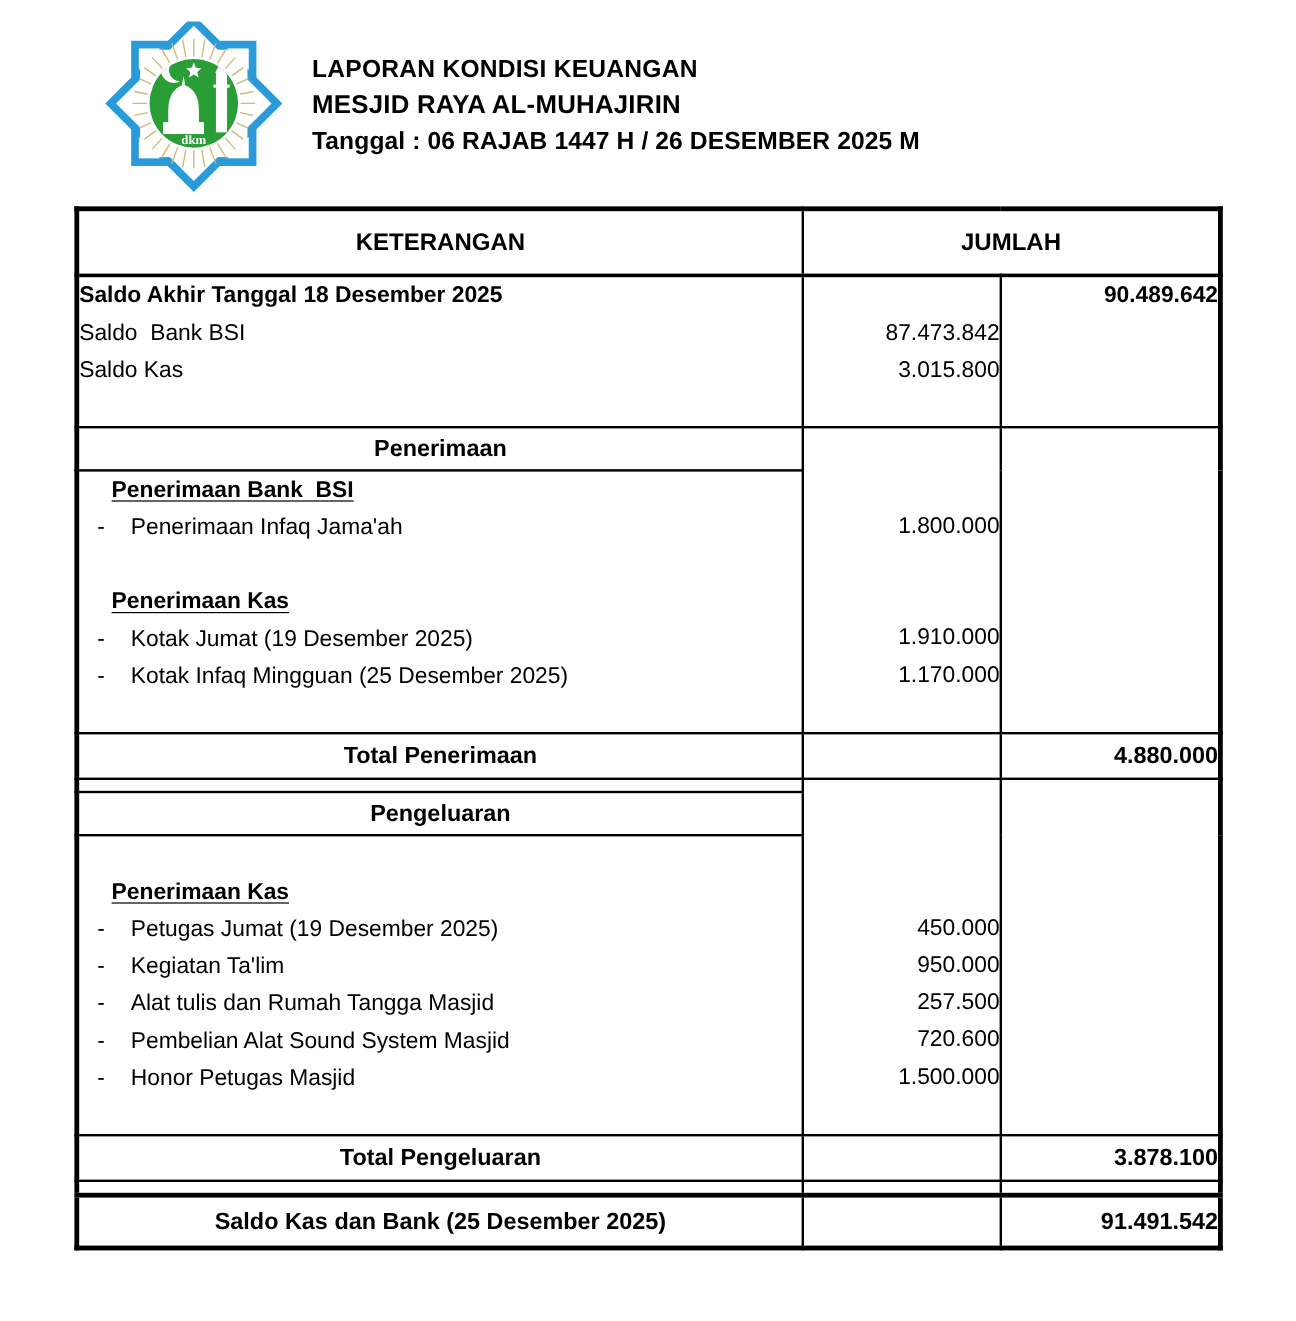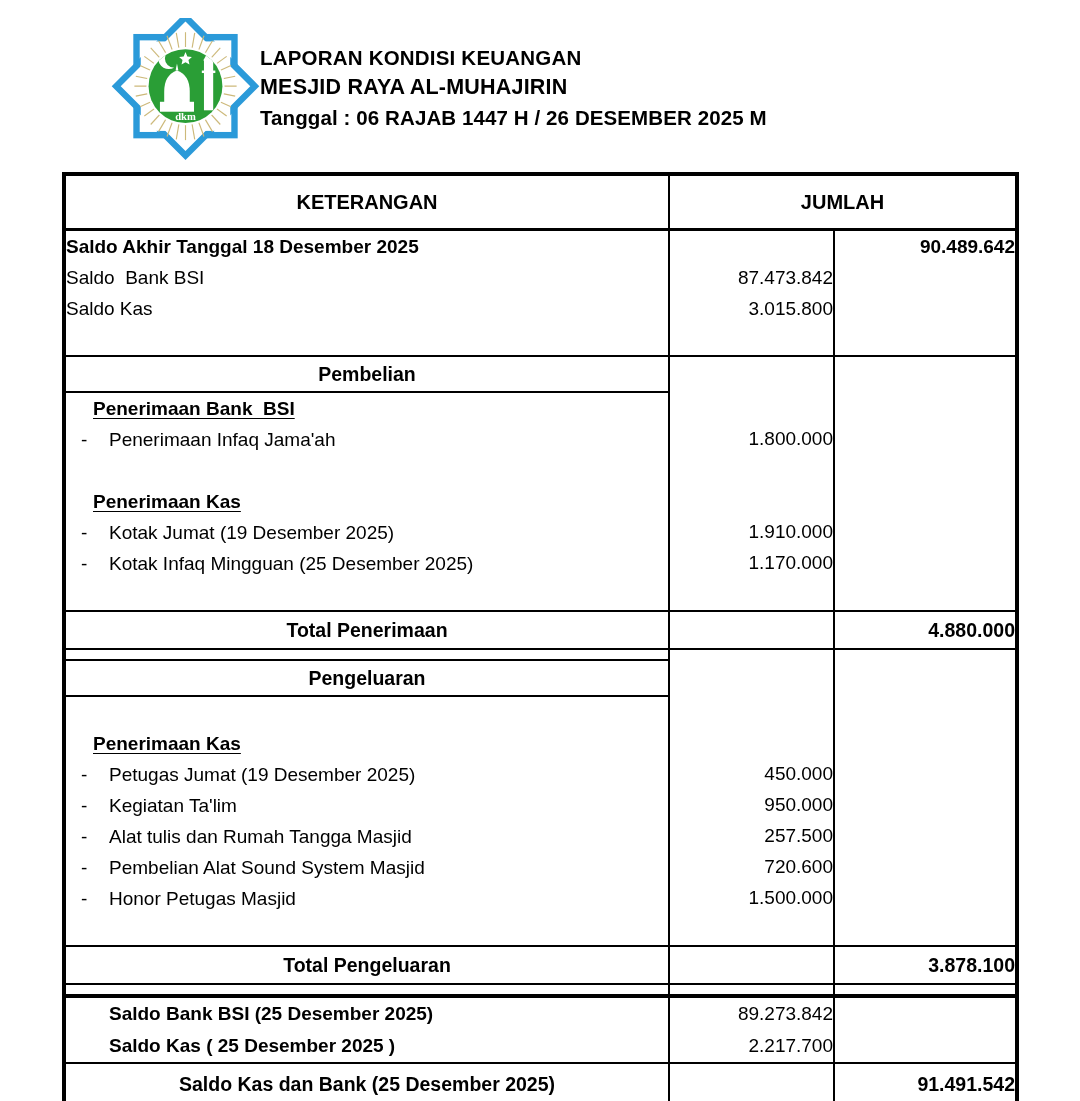--- a/index.html
+++ b/index.html
@@ -17,21 +17,21 @@
   }
 
   
   .header {
     position: relative;
     height: 165px;
     width: 1080px;
   }
   .logo-wrap {
     position: absolute;
-    left: 108px;
+    left: 84px;
     top: 18px;
     width: 155px;
     height: 142px;
   }
   .header-text {
     position: absolute;
     left: 260px;
     top: 44px;
     width: 600px;
     text-align: left;
@@ -297,21 +297,21 @@
         <div class="line">87.473.842</div>
         <div class="line">3.015.800</div>
         <div class="line blank">&nbsp;</div>
       </td>
       <td class="bb num-cell">
         <div class="line bold">90.489.642</div>
       </td>
     </tr>
 
     <tr>
-      <td class="section-band br bb">Pembelian</td>
+      <td class="section-band br bb">Penerimaan</td>
       <td class="br"></td>
       <td></td>
     </tr>
 
     <tr>
       <td class="br bb cell-pad">
         <div class="line sub-head indent-1">Penerimaan Bank  BSI</div>
         <div class="item-row indent-dash">
           <span class="item-dash">-</span>
           <span class="item-text">Penerimaan Infaq Jama'ah</span>
@@ -402,31 +402,20 @@
       <td class="br bb"></td>
       <td class="total-val bb">3.878.100</td>
     </tr>
 
     <tr class="gap-row">
       <td class="br bb-thick"></td>
       <td class="br bb-thick"></td>
       <td class="bb-thick"></td>
     </tr>
 
-    <tr>
-      <td class="br bb">
-        <div class="bottom-label">Saldo Bank BSI (25 Desember 2025)</div>
-        <div class="bottom-label">Saldo Kas ( 25 Desember 2025 )</div>
-      </td>
-      <td class="br bb num-cell">
-        <div class="line" style="line-height:32px;height:32px;">89.273.842</div>
-        <div class="line" style="line-height:32px;height:32px;">2.217.700</div>
-      </td>
-      <td class="bb"></td>
-    </tr>
 
     <tr>
       <td class="final-label br">Saldo Kas dan Bank (25 Desember 2025)</td>
       <td class="br"></td>
       <td class="final-val">91.491.542</td>
     </tr>
 
   </tbody>
 </table>
 

